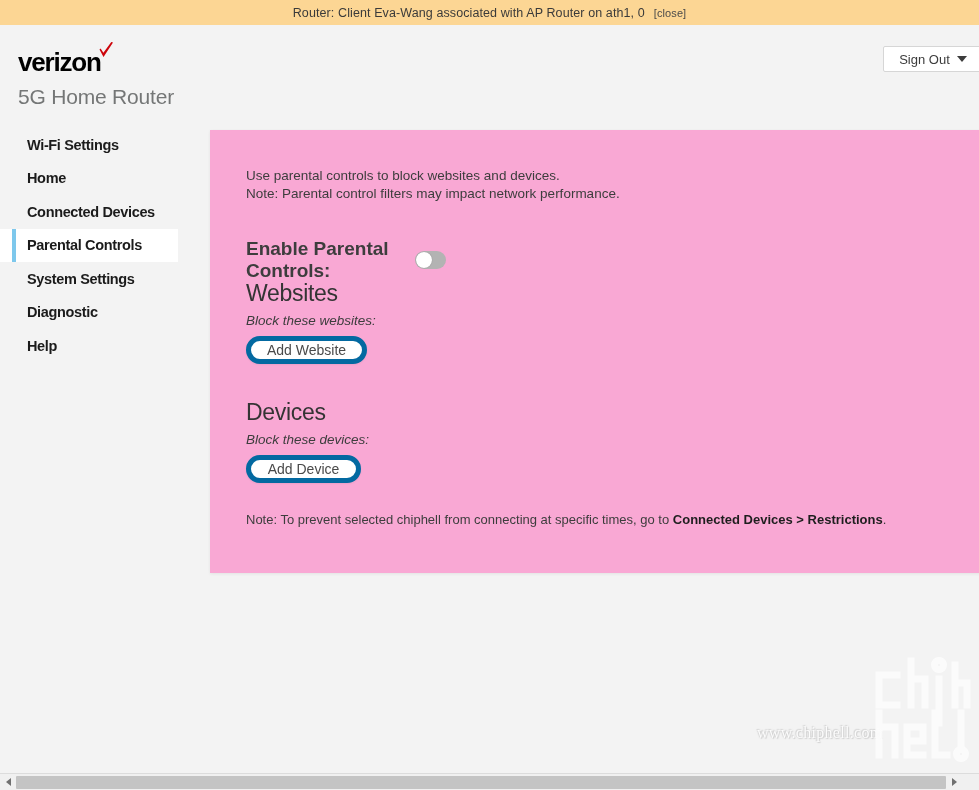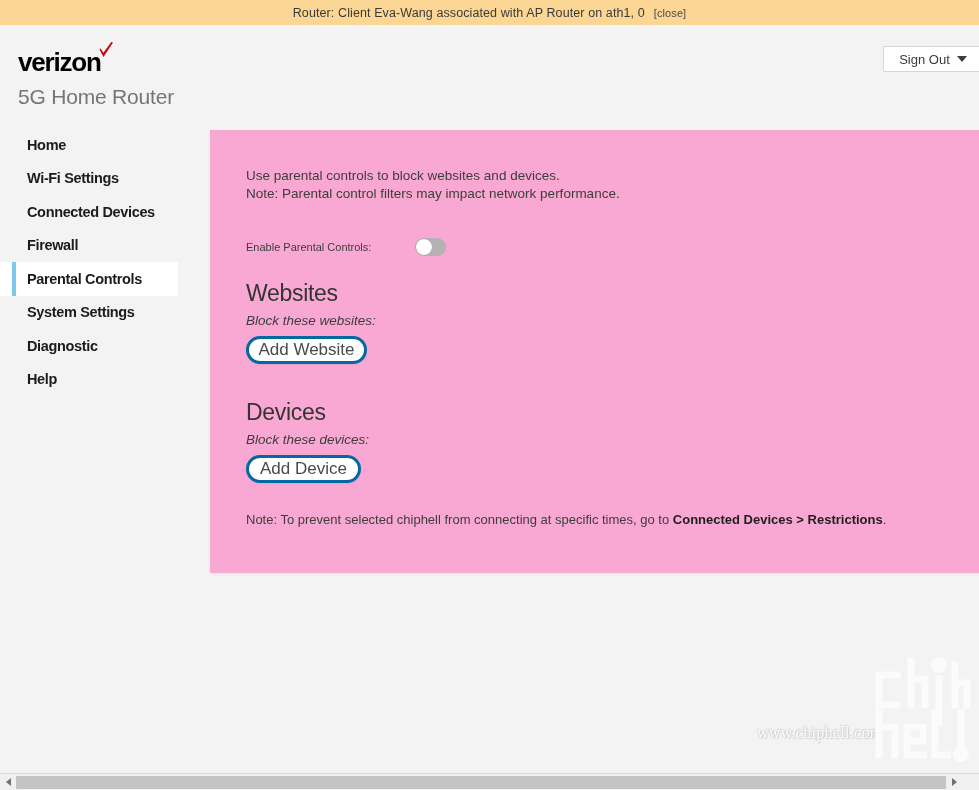--- a/index.html
+++ b/index.html
@@ -147,23 +147,24 @@
     line-height: 17.5px;
   }
 
   .toggle-row {
     position: absolute;
     left: 36px; top: 108px;
     display: flex;
     align-items: center;
   }
   .toggle-label {
-    font-size: 11px;
+    font-size: 19px;
     color: #3d3d3d;
     width: 169px;
+    font-weight: bold;
   }
   .toggle {
     width: 31px;
     height: 18px;
     border-radius: 9px;
     background: #b3b3b3;
     position: relative;
     cursor: pointer;
     flex: none;
   }
@@ -190,26 +191,26 @@
     left: 36px;
     font-size: 13.5px;
     color: #3d3d3d;
     font-style: italic;
   }
   .pill-btn {
     position: absolute;
     left: 36px;
     height: 28px;
     background: #fff;
-    border: 3px solid #0369a1;
+    border: 5px solid #0369a1;
     border-radius: 14px;
     display: inline-flex;
     align-items: center;
     justify-content: center;
-    font-size: 17px;
+    font-size: 14px;
     color: #4a4a4a;
     cursor: pointer;
     box-shadow: 0 1px 2px rgba(0,0,0,0.06);
   }
 
   #websites-title { top: 150px; }
   #websites-sub   { top: 183px; }
   #add-website    { top: 206px; width: 121px; }
 
   #devices-title  { top: 269px; }
@@ -309,30 +310,27 @@
     </div>
 
     <div class="signout-btn">
       <span>Sign Out</span>
       <span class="caret"></span>
     </div>
   </div>
 
   <div class="sidebar">
     <div class="nav-item">
+      <span>Wi-Fi Settings</span>
+    </div>
+    <div class="nav-item">
       <span>Home</span>
     </div>
     <div class="nav-item">
-      <span>Wi-Fi Settings</span>
-    </div>
-    <div class="nav-item">
       <span>Connected Devices</span>
-    </div>
-    <div class="nav-item">
-      <span>Firewall</span>
     </div>
     <div class="nav-item active">
       <span>Parental Controls</span>
     </div>
     <div class="nav-item">
       <span>System Settings</span>
     </div>
     <div class="nav-item">
       <span>Diagnostic</span>
     </div>

